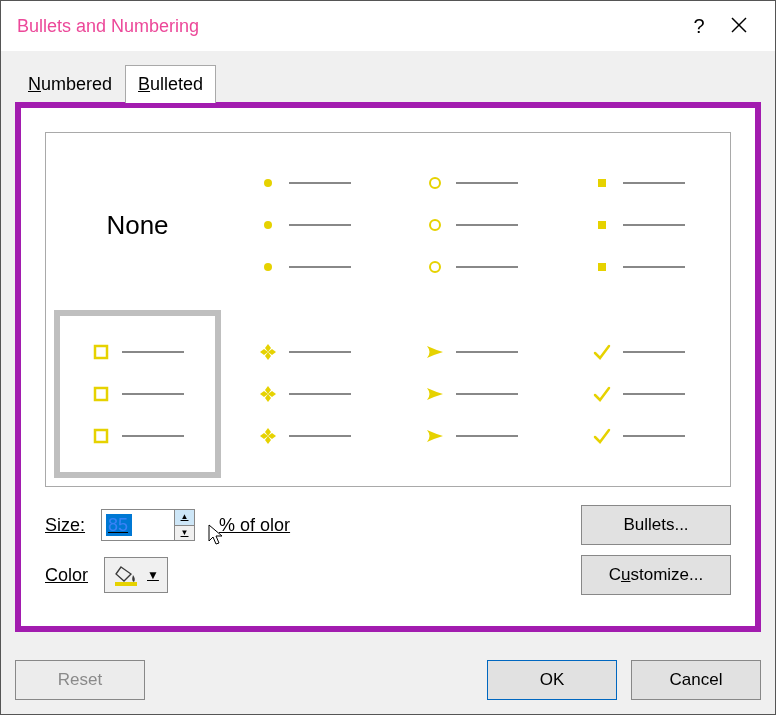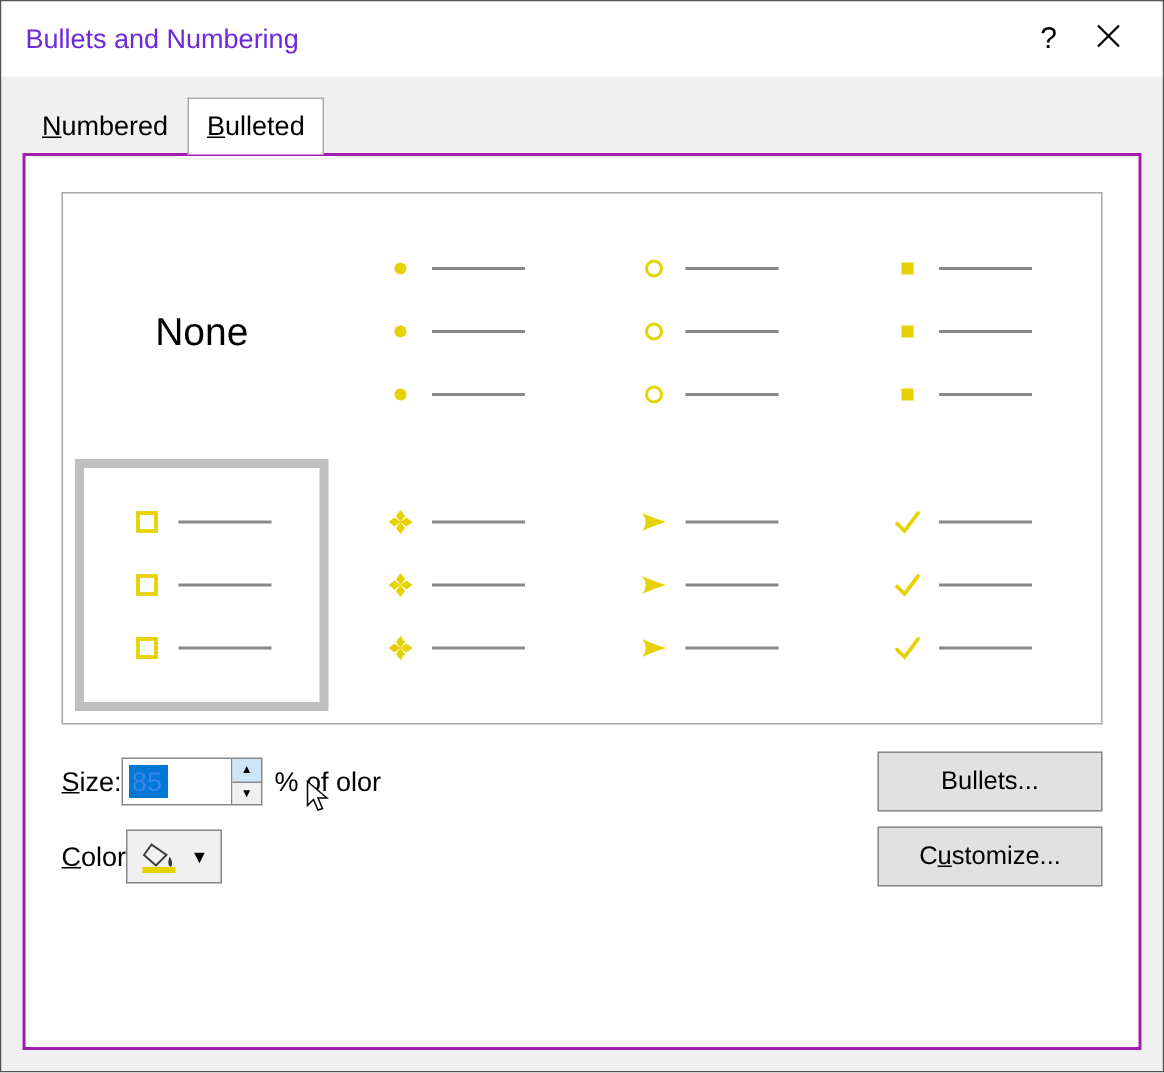--- a/index.html
+++ b/index.html
@@ -1,41 +1,41 @@
 <!DOCTYPE html>
 <html><head>
 <meta charset="utf-8">
 <style>
 * { box-sizing: border-box; margin: 0; padding: 0; font-family: "Segoe UI", Arial, sans-serif; }
 body { background: #fff; width: 776px; height: 715px; overflow: hidden; }
 .window { width: 776px; height: 715px; border: 1px solid #555; background: #fff; display: flex; flex-direction: column; }
 .titlebar { height: 50px; display: flex; align-items: center; padding: 0 16px; background: #fff; }
-.titlebar .title { font-size: 18px; color: #6d28d9; flex: 1; }
+.titlebar .title { font-size: 18px; color: #ec4899; flex: 1; }
 .titlebar .help, .titlebar .close { width: 40px; font-size: 20px; text-align: center; color: #000; cursor: pointer; }
 .titlebar .close { font-size: 20px; }
 .body { flex: 1; background: #f0f0f0; padding: 14px 14px 14px 14px; display: flex; flex-direction: column; }
 
 .tabs { display: flex; gap: 0; margin-bottom: -1px; position: relative; z-index: 2; }
 .tab { padding: 8px 12px; font-size: 18px; border: 1px solid transparent; border-bottom: none; cursor: pointer; }
 .tab.active { background: #fff; border-color: #a9a9a9; }
 .tab span.ul { text-decoration: underline; }
 
-.panel { background: #fff; border: 2px solid #a21caf; flex: 1; padding: 24px; display: flex; flex-direction: column; position: relative; z-index: 1; }
+.panel { background: #fff; border: 6px solid #a21caf; flex: 1; padding: 24px; display: flex; flex-direction: column; position: relative; z-index: 1; }
 
 .grid { border: 1px solid #a9a9a9; padding: 8px; display: grid; grid-template-columns: repeat(4, 1fr); grid-template-rows: repeat(2, 1fr); gap: 0; height: 355px; }
 .cell { display: flex; flex-direction: column; justify-content: center; align-items: center; cursor: pointer; gap: 24px; padding: 18px 8px; }
 .cell.selected { border: 6px solid #bfbfbf; }
 .cell.none { font-size: 26px; color: #000; }
 .line-row { display: flex; align-items: center; gap: 12px; }
 .bullet-shape { width: 18px; height: 18px; display: flex; align-items: center; justify-content: center; }
 .bullet-shape svg { width: 18px; height: 18px; }
 .rule { width: 62px; height: 2px; background: #888; }
 
 .controls { margin-top: 18px; display: grid; grid-template-columns: 1fr auto; gap: 10px 20px; align-items: center; }
-.ctrl-row { display: flex; align-items: center; gap: 0; }
+.ctrl-row { display: flex; align-items: center; gap: 16px; text-decoration: underline; }
 .ctrl-label { font-size: 18px; color: #000; }
 .ctrl-label .ul { text-decoration: underline; }
 .spinner { display: flex; align-items: stretch; border: 1px solid #888; height: 32px; background: #fff; position: relative; }
 .spinner input { width: 72px; border: none; padding: 2px 6px; font-size: 18px; }
 .sel-highlight { position: absolute; left: 4px; top: 4px; width: 26px; height: 22px; background: #0078d4; pointer-events: none; }
 .spinner input.sel { color: #3b82f6; position: relative; z-index: 2; background: transparent; }
 .spin-btns { display: flex; flex-direction: column; width: 20px; border-left: 1px solid #888; }
 .spin-btns button { flex: 1; border: none; background: #f0f0f0; font-size: 8px; line-height: 1; cursor: pointer; }
 .spin-btns button:first-child { border-bottom: 1px solid #888; background: #cde6f7; }
 .suffix { font-size: 18px; color: #000; margin-left: 8px; }
@@ -325,14 +325,20 @@
         </div>
 
         <button class="side-btn"><span>C<span style="text-decoration:underline;">u</span>stomize...</span></button>
 
       </div>
 
     </div>
 
   </div>
 
+  <div class="footer">
+    <button class="btn disabled"><span>Reset</span></button>
+    <div class="spacer"></div>
+    <button class="btn primary"><span>OK</span></button>
+    <button class="btn"><span>Cancel</span></button>
+  </div>
 
 </div>
 
 </body></html>

